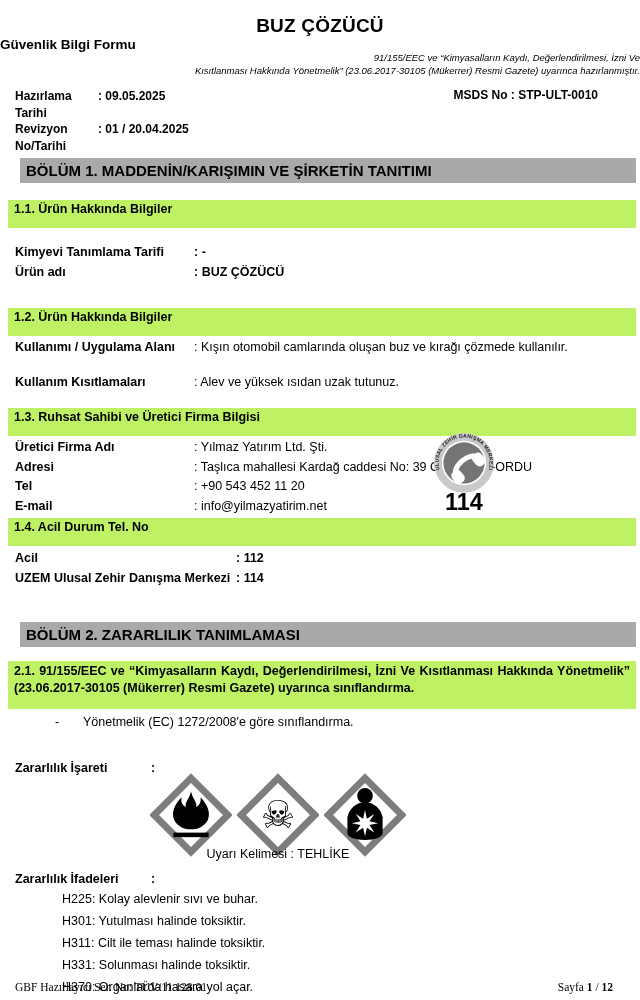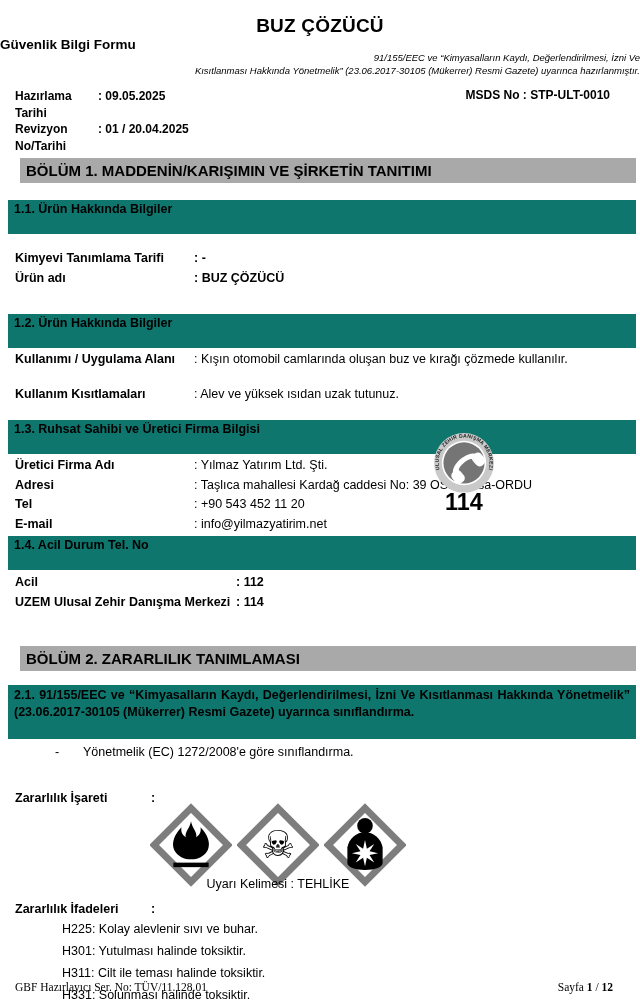--- a/index.html
+++ b/index.html
@@ -4,23 +4,23 @@
 <style>
   html,body{margin:0;padding:0;background:#fff;}
   .page{position:relative;width:640px;height:1000px;background:#fff;overflow:hidden;
         font-family:"Liberation Sans",sans-serif;color:#000;}
   .title{padding-top:15px;text-align:center;font-size:19px;font-weight:bold;letter-spacing:.2px;}
   .subtitle{text-align:left;font-size:13.5px;font-weight:bold;}
   .reg{text-align:right;font-style:italic;font-size:9.5px;line-height:12.5px;padding-left:37px;}
   .meta{position:relative;margin:11px 30px 0 15px;font-size:12px;font-weight:bold;}
   .meta-row{display:flex;line-height:16.5px;}
   .meta-label{width:83px;flex-shrink:0;}
-  .msds{position:absolute;top:0;right:0;}
+  .msds{position:absolute;top:0;right:12px;}
   .bar1{margin:4px 4px 0 20px;background:#a9a9a9;font-size:15px;font-weight:bold;padding:4px 6px 4px 6px;}
-  .bar2{margin:0 4px 0 8px;background:#0f766e;font-size:12.5px;font-weight:bold;padding:2px 6px 18px 6px;}
+  .bar2{margin:0 4px 0 8px;background:#bef264;font-size:12.5px;font-weight:bold;padding:2px 6px 12px 6px;}
   .bar2.justify{text-align:justify;line-height:17px;}
   .row{display:flex;margin:0 28px 0 15px;font-size:12.5px;line-height:19.5px;}
   .row .lbl{font-weight:bold;width:179px;flex-shrink:0;}
   .row.wide .lbl{width:221px;}
   .row .val{font-weight:normal;}
   .row .val.b{font-weight:bold;}
   .lblline{display:flex;margin-left:15px;font-size:12.5px;font-weight:bold;line-height:17px;}
   .lblline .l{width:136px;flex-shrink:0;}
   .bullet-line{display:flex;margin:5px 28px 0 55px;font-size:12.5px;line-height:17px;}
   .bullet-line .dash{width:28px;flex-shrink:0;}

